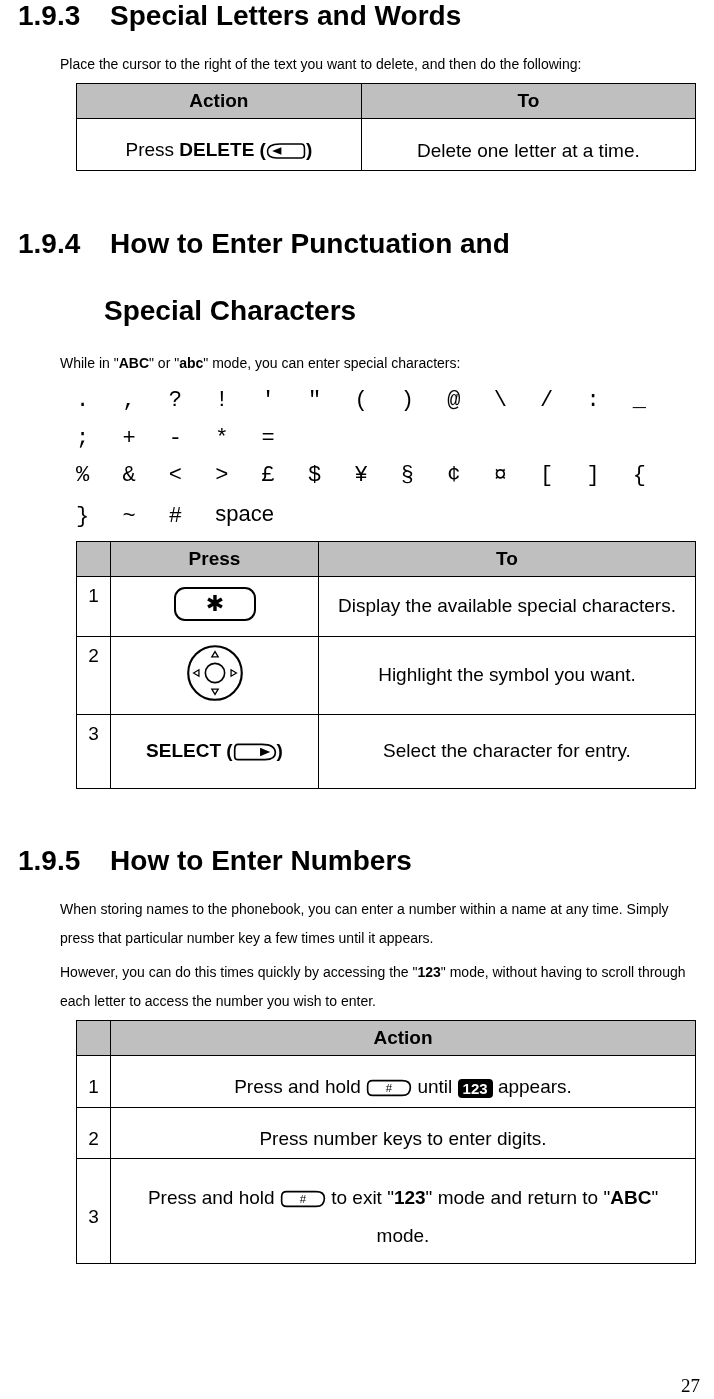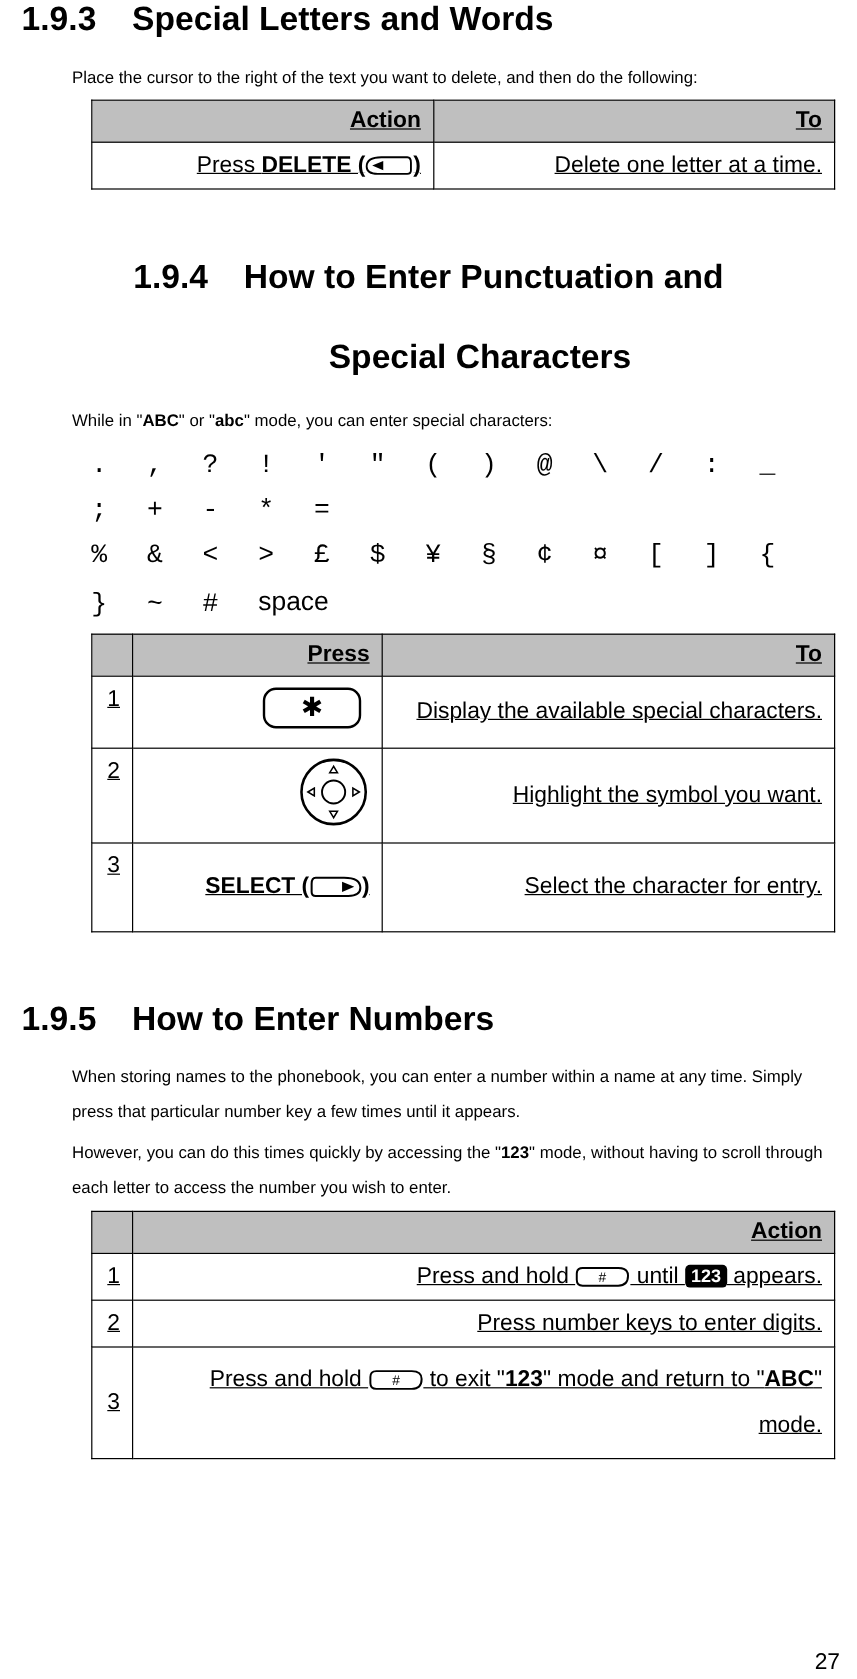--- a/index.html
+++ b/index.html
@@ -17,36 +17,35 @@
       font-weight: bold;
       margin-bottom: 18px;
     }
     .sec-num { display: inline-block; margin-right: 22px; }
     .lead {
       font-size: 14px;
       line-height: 2.1;
       margin-left: 42px;
       margin-bottom: 4px;
     }
-    .mt-heading-2 { margin-top: 56px; text-align: center; }
+    .mt-heading-2 { margin-top: 56px; }
     .mt-heading-3 { margin-top: 56px; }
     .two-line { line-height: 1.2; }
-    .h2-sub { margin-left: 86px; margin-top: 34px; margin-bottom: 22px; text-align: center; }
+    .h2-sub { margin-left: 86px; margin-top: 34px; margin-bottom: 22px; }
     table {
       border-collapse: collapse;
       width: calc(100% - 58px);
       margin-left: 58px;
       font-size: 19px;
     }
     th, td {
       border: 1.5px solid #000;
       padding: 6px 10px;
-      text-align: right;
+      text-align: center;
       vertical-align: middle;
-      text-decoration: underline;
     }
     th {
       background: #bfbfbf;
       font-weight: bold;
     }
     .hdr-cell { background: #bfbfbf; font-weight: bold; }
     td.num-col { width: 34px; vertical-align: top; padding-top:8px; }
     td.press-col { width: 208px; }
     .bold { font-weight: bold; }
     .symbols-block {
@@ -62,35 +61,36 @@
       font-family: Arial, sans-serif;
       font-size: 22px;
       letter-spacing: normal;
       vertical-align: 1px;
     }
     .page-num {
       position: absolute;
       bottom: 2px;
       right: 14px;
       font-size: 19px;
+      font-family: Liberation Serif, serif;
     }
     .tall-row td { height: 74px; }
     .mid-row td { height: 60px; }
     .inline-icon { vertical-align: middle; }
     .badge-123 {
       display: inline-block;
       background: #000;
       color: #fff;
       font-weight: bold;
       font-size: 15px;
       padding: 1px 5px;
       border-radius: 4px;
       vertical-align: middle;
     }
-    .row-pad td { padding-top: 8px; padding-bottom: 8px; }
+    .row-pad td { padding-top: 20px; padding-bottom: 8px; }
   </style>
 </head>
 <body>
 
 <svg width="0" height="0" style="position:absolute">
   <defs>
     <g id="softkey-left">
       <path d="M2 14 Q2 4 18 4 L46 4 Q50 4 50 10 L50 18 Q50 22 46 22 L14 22 Q2 22 2 14 Z" fill="#fff" stroke="#000" stroke-width="2"></path>
       <path d="M8 13 L20 8 L20 18 Z" fill="#000"></path>
     </g>

